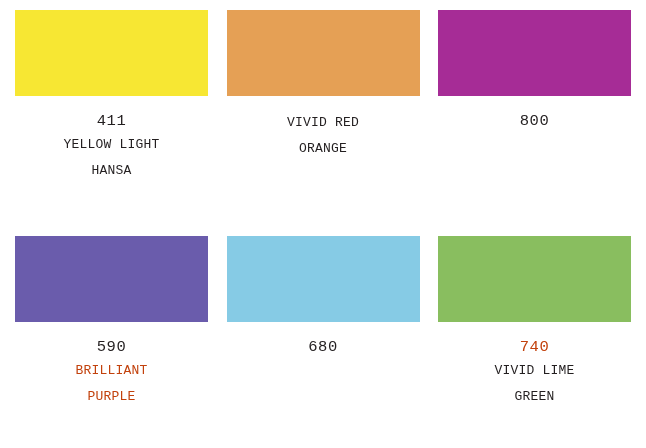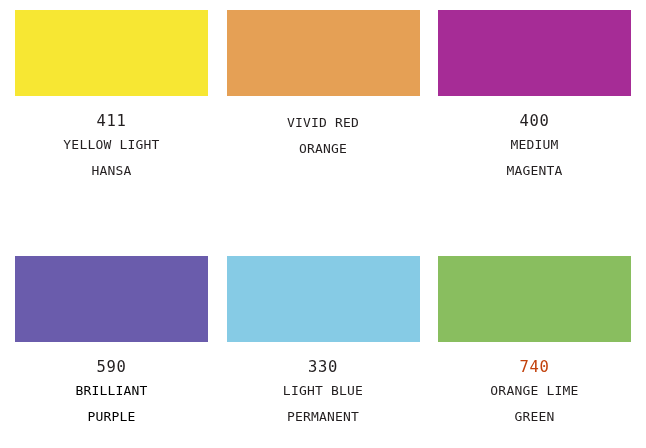--- a/index.html
+++ b/index.html
@@ -14,32 +14,33 @@
     font-family: "DejaVu Sans Mono", monospace;
     overflow: hidden;
   }
 
   .swatch-sheet {
     position: relative;
     width: 646px;
     height: 400px;
     box-sizing: border-box;
     padding: 10px 15px 0 15px;
+    font-family: Liberation Mono, monospace;
   }
 
   .swatch-row {
     display: flex;
     flex-direction: row;
     justify-content: space-between;
     align-items: flex-start;
     width: 616px;
   }
 
   .swatch-row.row-two {
-    margin-top: 72px;
+    margin-top: 52px;
   }
 
   .swatch-cell {
     width: 193px;
     display: flex;
     flex-direction: column;
     align-items: center;
   }
 
   .swatch-chip {
@@ -92,52 +93,48 @@
       <div class="swatch-chip" style="background-color: rgb(229, 160, 85);"></div>
       <div class="swatch-caption">
         <span class="swatch-name" style="color: rgb(35, 31, 32);">VIVID RED
 ORANGE</span>
       </div>
     </div>
 
     <div class="swatch-cell">
       <div class="swatch-chip" style="background-color: rgb(166, 44, 150);"></div>
       <div class="swatch-caption">
-        <span class="swatch-code" style="color: rgb(35, 31, 32);">400</span>
-        <span class="swatch-name" style="color: rgb(35, 31, 32);">MEDIUM
-MAGENTA</span>
+        <span class="swatch-code" style="color: rgb(35, 31, 32);">800</span>
       </div>
     </div>
 
   </div>
 
   <div class="swatch-row row-two">
 
     <div class="swatch-cell">
       <div class="swatch-chip" style="background-color: rgb(106, 92, 172);"></div>
       <div class="swatch-caption">
         <span class="swatch-code" style="color: rgb(35, 31, 32);">590</span>
-        <span class="swatch-name" style="color: #000000; text-align: center;">BRILLIANT
+        <span class="swatch-name" style="color: #c2410c; text-align: center;">BRILLIANT
 PURPLE</span>
       </div>
     </div>
 
     <div class="swatch-cell">
       <div class="swatch-chip" style="background-color: rgb(134, 203, 229);"></div>
       <div class="swatch-caption">
-        <span class="swatch-code" style="color: rgb(35, 31, 32);">330</span>
-        <span class="swatch-name" style="color: rgb(35, 31, 32);">LIGHT BLUE
-PERMANENT</span>
+        <span class="swatch-code" style="color: rgb(35, 31, 32);">680</span>
       </div>
     </div>
 
     <div class="swatch-cell">
       <div class="swatch-chip" style="background-color: rgb(137, 190, 95);"></div>
       <div class="swatch-caption">
         <span class="swatch-code" style="color: #c2410c;">740</span>
-        <span class="swatch-name" style="color: rgb(35, 31, 32);">ORANGE LIME
+        <span class="swatch-name" style="color: rgb(35, 31, 32);">VIVID LIME
 GREEN</span>
       </div>
     </div>
 
   </div>
 
 </div>
 
 </body></html>

